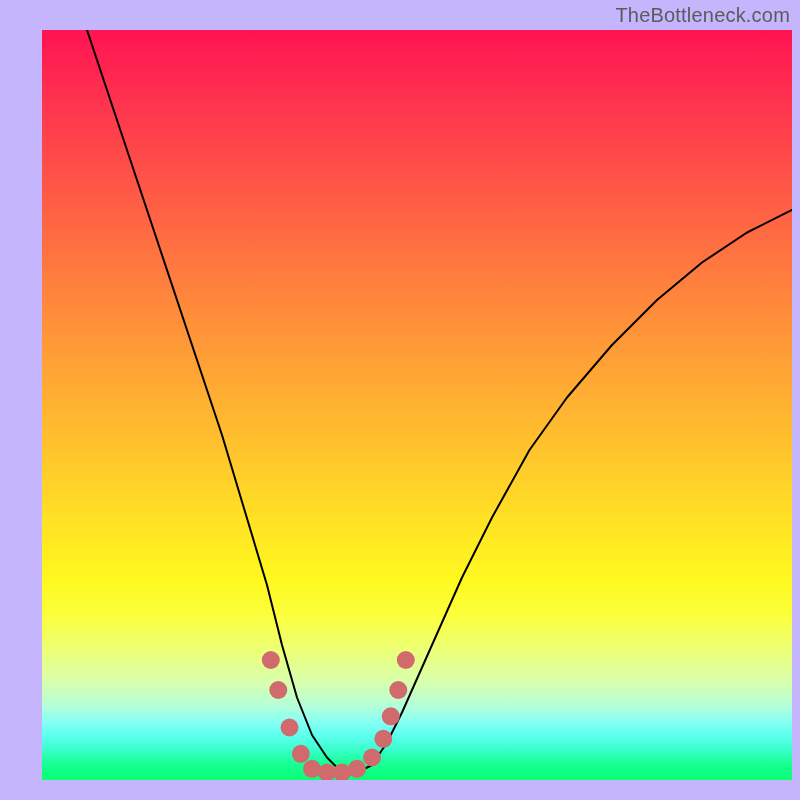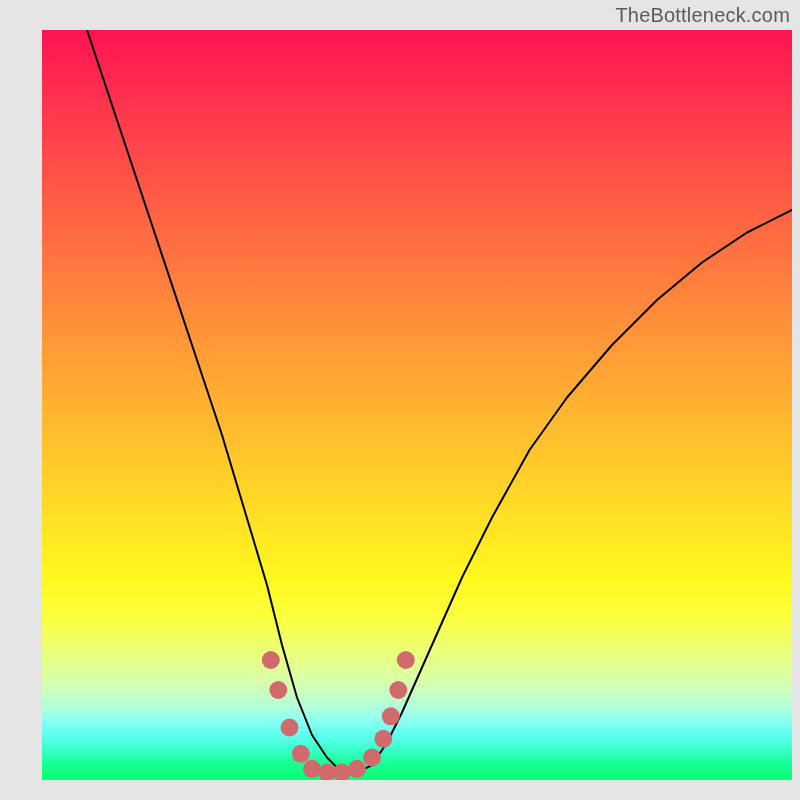--- a/index.html
+++ b/index.html
@@ -10,21 +10,21 @@
     background: #000;
     overflow: hidden;
     font-family: Arial, Helvetica, sans-serif;
   }
   .frame {
     position: absolute;
     left: 0;
     top: 0;
     width: 800px;
     height: 800px;
-    background: #e5e5e5;
+    background: #c4b5fd;
   }
   .plot-area {
     position: absolute;
     left: 42px;
     top: 30px;
     width: 750px;
     height: 750px;
     overflow: hidden;
   }
   .gradient {

